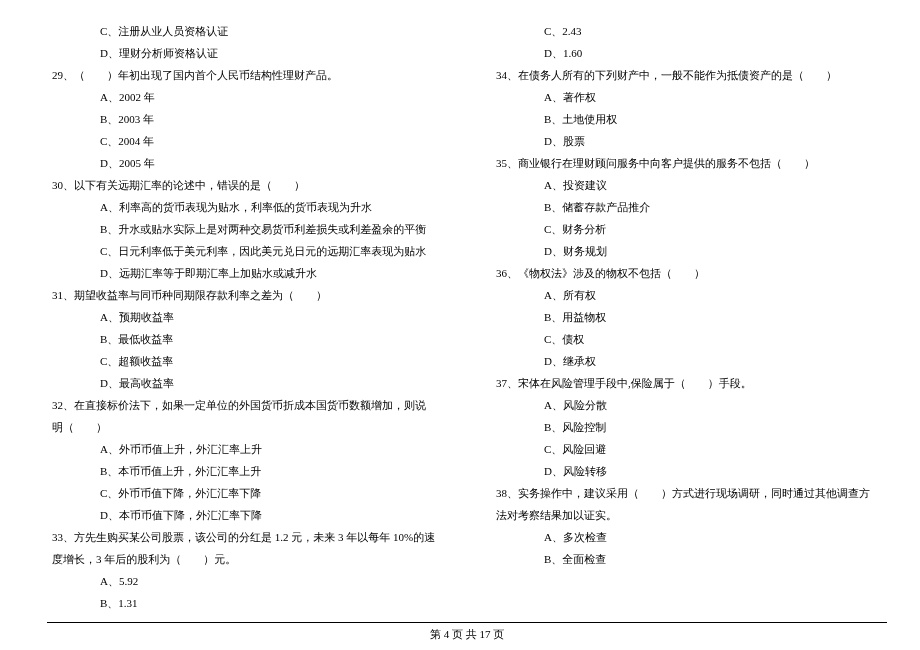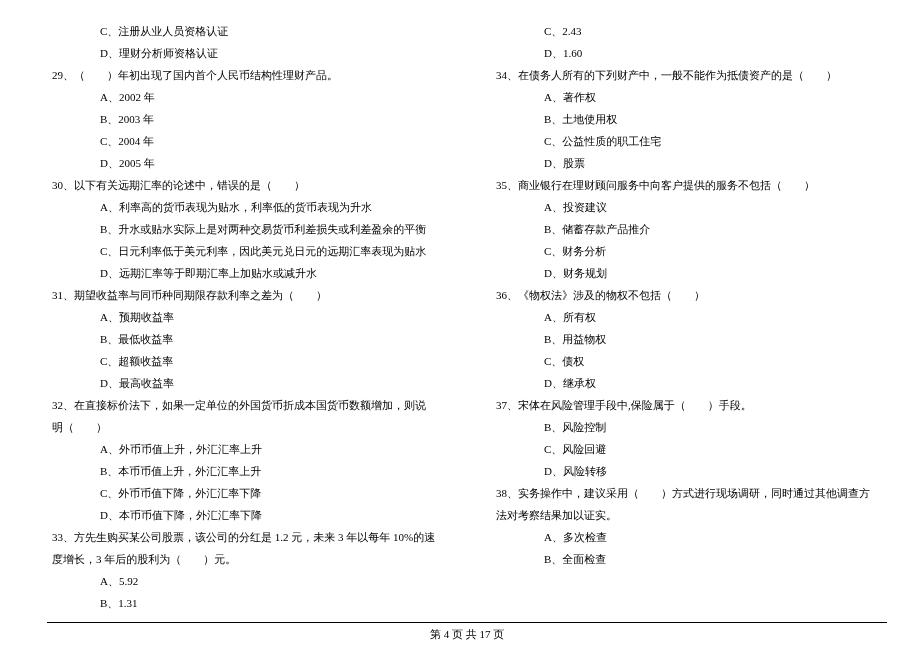--- a/index.html
+++ b/index.html
@@ -73,33 +73,33 @@
     <div class="option">A、5.92</div>
     <div class="option">B、1.31</div>
   </div>
 
   <div class="col">
     <div class="option">C、2.43</div>
     <div class="option">D、1.60</div>
     <div class="question">34、在债务人所有的下列财产中，一般不能作为抵债资产的是（　　）</div>
     <div class="option">A、著作权</div>
     <div class="option">B、土地使用权</div>
-    <div class="option">C、公益性质的职工住宅</div>
     <div class="option">D、股票</div>
     <div class="question">35、商业银行在理财顾问服务中向客户提供的服务不包括（　　）</div>
     <div class="option">A、投资建议</div>
     <div class="option">B、储蓄存款产品推介</div>
     <div class="option">C、财务分析</div>
     <div class="option">D、财务规划</div>
     <div class="question">36、《物权法》涉及的物权不包括（　　）</div>
     <div class="option">A、所有权</div>
     <div class="option">B、用益物权</div>
     <div class="option">C、债权</div>
     <div class="option">D、继承权</div>
     <div class="question">37、宋体在风险管理手段中,保险属于（　　）手段。</div>
+    <div class="option">A、风险分散</div>
     <div class="option">B、风险控制</div>
     <div class="option">C、风险回避</div>
     <div class="option">D、风险转移</div>
     <div class="question">38、实务操作中，建议采用（　　）方式进行现场调研，同时通过其他调查方法对考察结果加以证实。</div>
     <div class="option">A、多次检查</div>
     <div class="option">B、全面检查</div>
   </div>
 </div>
 
 <div class="footer">

